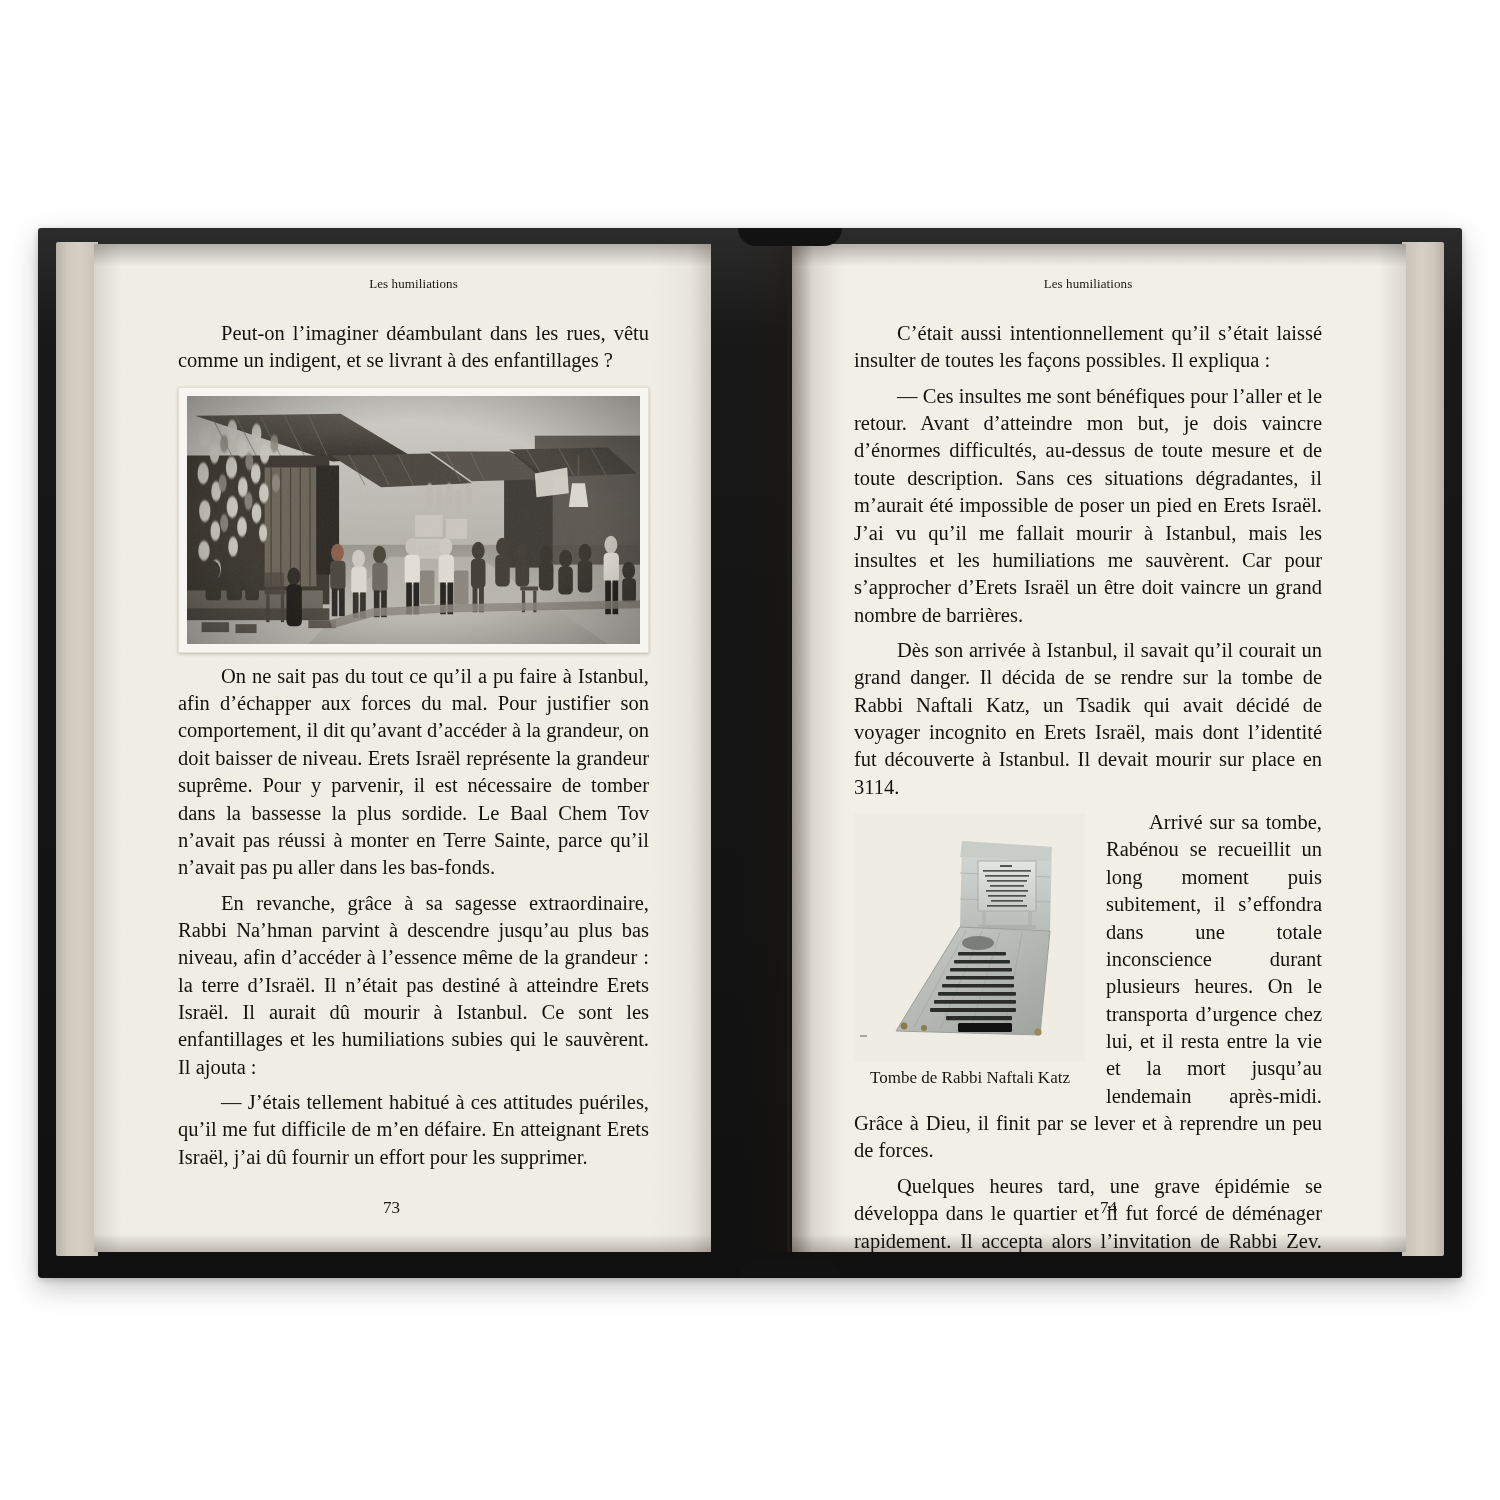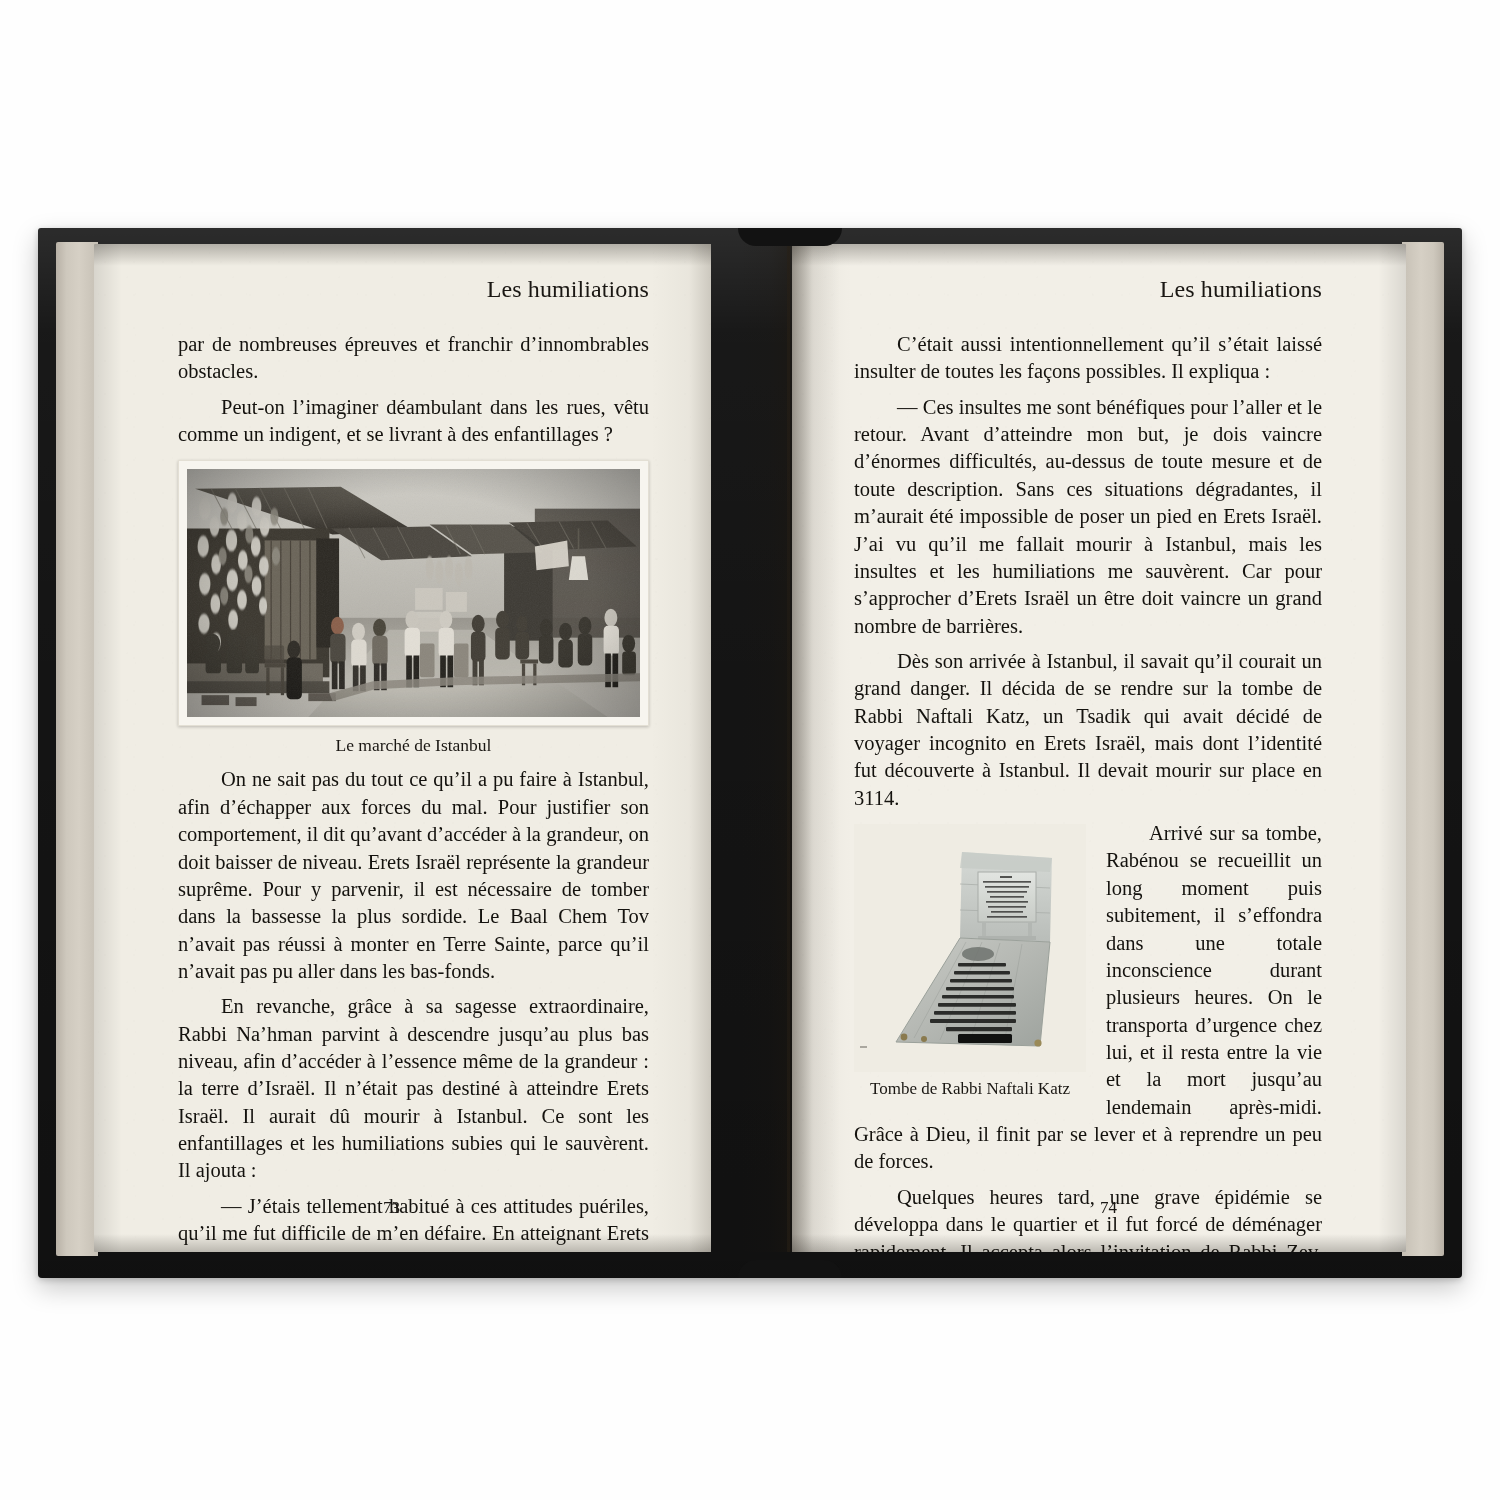--- a/index.html
+++ b/index.html
@@ -149,22 +149,22 @@
     top: 32px;
     left: 78px;
     right: 78px;
     bottom: 22px;
     color: #181612;
   }
   .page.left .col  { left: 84px; right: 62px; }
   .page.right .col { left: 62px; right: 84px; }
 
   .running-head {
-    text-align: right;
-    font-size: 24px;
+    text-align: center;
+    font-size: 13px;
     letter-spacing: 0.1px;
     margin: 0 0 28px 0;
     color: #1a1713;
   }
 
   p.body {
     margin: 0 0 8px 0;
     font-size: 20.5px;
     line-height: 1.335;
     text-align: justify;
@@ -259,21 +259,20 @@
 
     <div class="page left">
       <div class="grain"></div>
       <div class="page-top-shade"></div>
       <div class="page-bottom-shade"></div>
 
       <div class="col">
 
         <div class="running-head">Les humiliations</div>
 
-        <p class="body noindent">par de nombreuses épreuves et franchir d’innombrables obstacles.</p>
 
         <p class="body">Peut-on l’imaginer déambulant dans les rues, vêtu comme un indigent, et se livrant à des enfantillages ?</p>
 
         <div class="figure-block">
           <div class="photo-mat">
             <div class="photo-frame">
               <svg viewBox="0 0 560 250" preserveAspectRatio="none" width="100%" height="100%">
                 <defs>
                   <linearGradient id="skyG" x1="0" y1="0" x2="0" y2="1">
                     <stop offset="0" stop-color="#cfcdc6"></stop>
@@ -498,21 +497,20 @@
                 <rect x="0" y="0" width="560" height="250" fill="none"></rect>
                 <rect x="0" y="0" width="560" height="250" filter="url(#grainF)" opacity="0.55"></rect>
                 <radialGradient id="vig" cx="50%" cy="50%" r="72%">
                   <stop offset="55%" stop-color="rgba(0,0,0,0)"></stop>
                   <stop offset="100%" stop-color="rgba(0,0,0,0.35)"></stop>
                 </radialGradient>
                 <rect x="0" y="0" width="560" height="250" fill="url(#vig)"></rect>
               </svg>
             </div>
           </div>
-          <div class="caption">Le marché de Istanbul</div>
         </div>
 
         <p class="body">On ne sait pas du tout ce qu’il a pu faire à Istanbul, afin d’échapper aux forces du mal. Pour justifier son comportement, il dit qu’avant d’accéder à la grandeur, on doit baisser de niveau. Erets Israël représente la grandeur suprême. Pour y parvenir, il est nécessaire de tomber dans la bassesse la plus sordide. Le Baal Chem Tov n’avait pas réussi à monter en Terre Sainte, parce qu’il n’avait pas pu aller dans les bas-fonds.</p>
 
         <p class="body">En revanche, grâce à sa sagesse extraordinaire, Rabbi Na’hman parvint à descendre jusqu’au plus bas niveau, afin d’accéder à l’essence même de la grandeur : la terre d’Israël. Il n’était pas destiné à atteindre Erets Israël. Il aurait dû mourir à Istanbul. Ce sont les enfantillages et les humiliations subies qui le sauvèrent. Il ajouta :</p>
 
         <p class="body last">— J’étais tellement habitué à ces attitudes puériles, qu’il me fut difficile de m’en défaire. En atteignant Erets Israël, j’ai dû fournir un effort pour les supprimer.</p>
       </div>
 
       <div class="folio">73</div>

